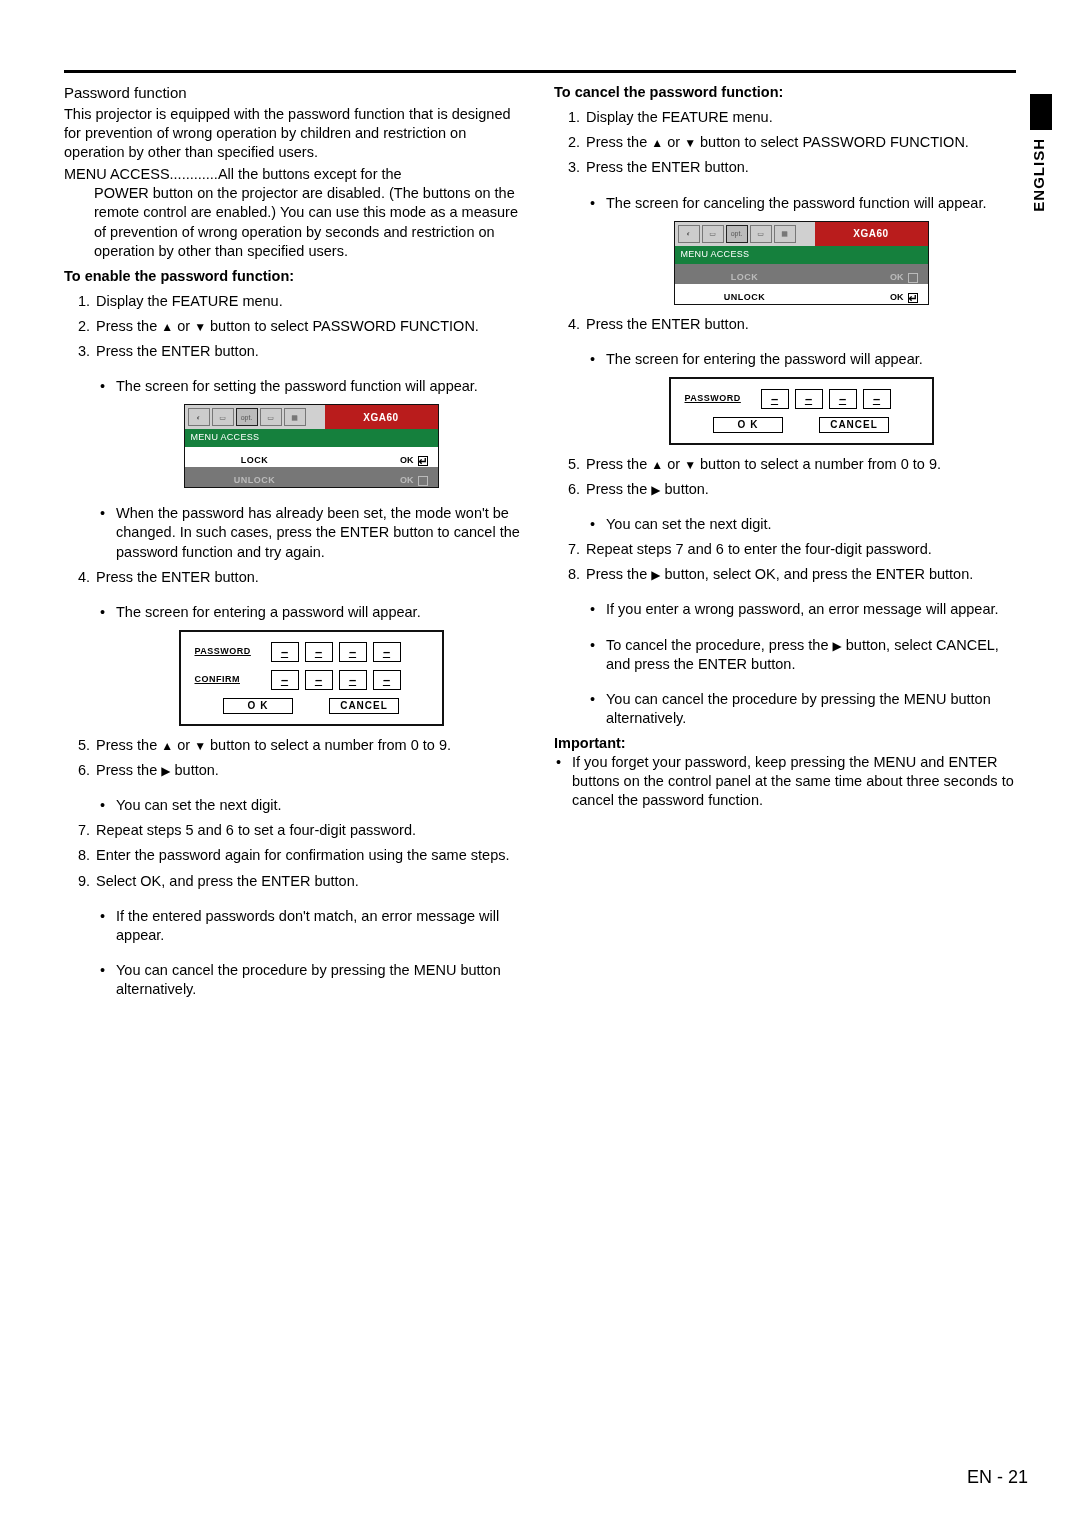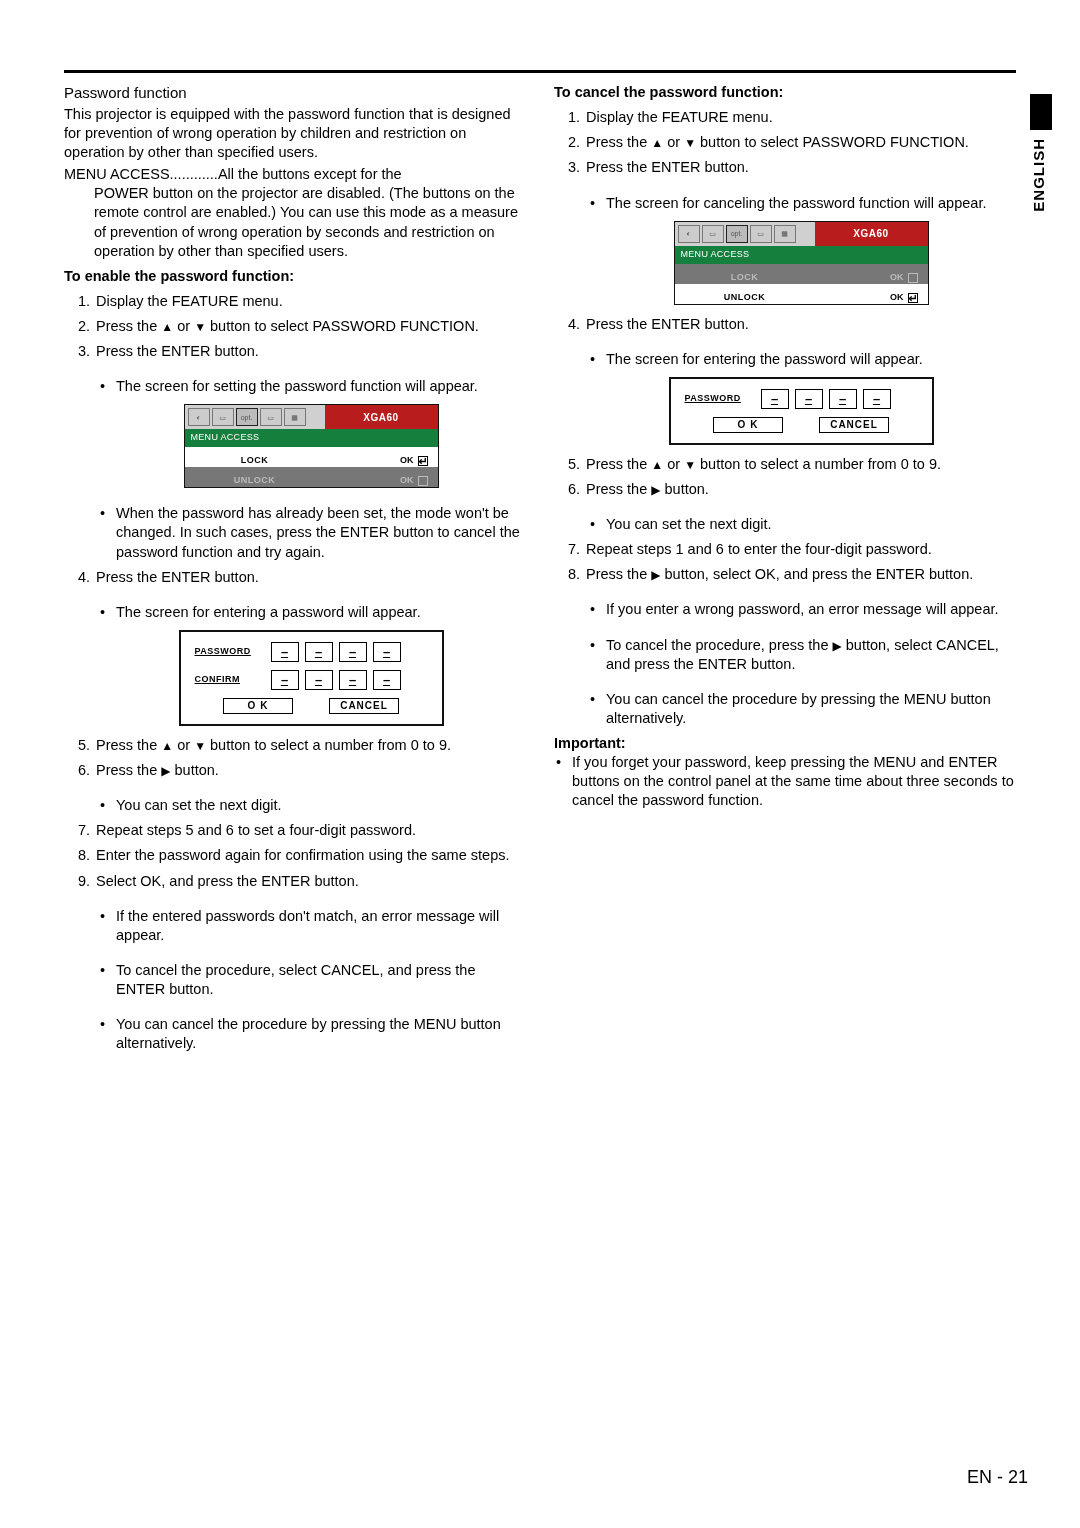--- a/index.html
+++ b/index.html
@@ -298,21 +298,20 @@
           <ul class="bullets">
               <li>You can set the next digit.</li>
             </ul>
         </li>
         <li>Repeat steps 5 and 6 to set a four-digit password.</li>
         <li>Enter the password again for confirmation using the same steps.</li>
         <li>
           <span>Select OK, and press the ENTER button.</span>
           <ul class="bullets">
             <li>If the entered passwords don't match, an error message will appear.</li>
-            <li>To cancel the procedure, select CANCEL, and press the ENTER button.</li>
             <li>You can cancel the procedure by pressing the MENU button alternatively.</li>
           </ul>
         </li>
       </ol>
     </div>
 
     <div class="col">
       <div class="subtitle" style="margin-top:0">To cancel the password function:</div>
       <ol class="steps">
         <li>Display the FEATURE menu.</li>
@@ -381,21 +380,21 @@
         </li>
         <li>
           <span>Press the </span><span class="arrow">▲</span><span> or </span><span class="arrow">▼</span><span> button to select a number from 0 to 9.</span>
         </li>
         <li>
           <span>Press the </span><span class="arrow">▶</span><span> button.</span>
           <ul class="bullets">
               <li>You can set the next digit.</li>
             </ul>
         </li>
-        <li>Repeat steps 1 and 6 to enter the four-digit password.</li>
+        <li>Repeat steps 7 and 6 to enter the four-digit password.</li>
         <li>
           <span>Press the </span><span class="arrow">▶</span><span> button, select OK, and press the ENTER button.</span>
           <ul class="bullets">
             <li>If you enter a wrong password, an error message will appear.</li>
             <li>
               <span>To cancel the procedure, press the </span><span class="arrow">▶</span><span> button, select CANCEL, and press the ENTER button.</span>
             </li>
             <li>You can cancel the procedure by pressing the MENU button alternatively.</li>
           </ul>
         </li>

